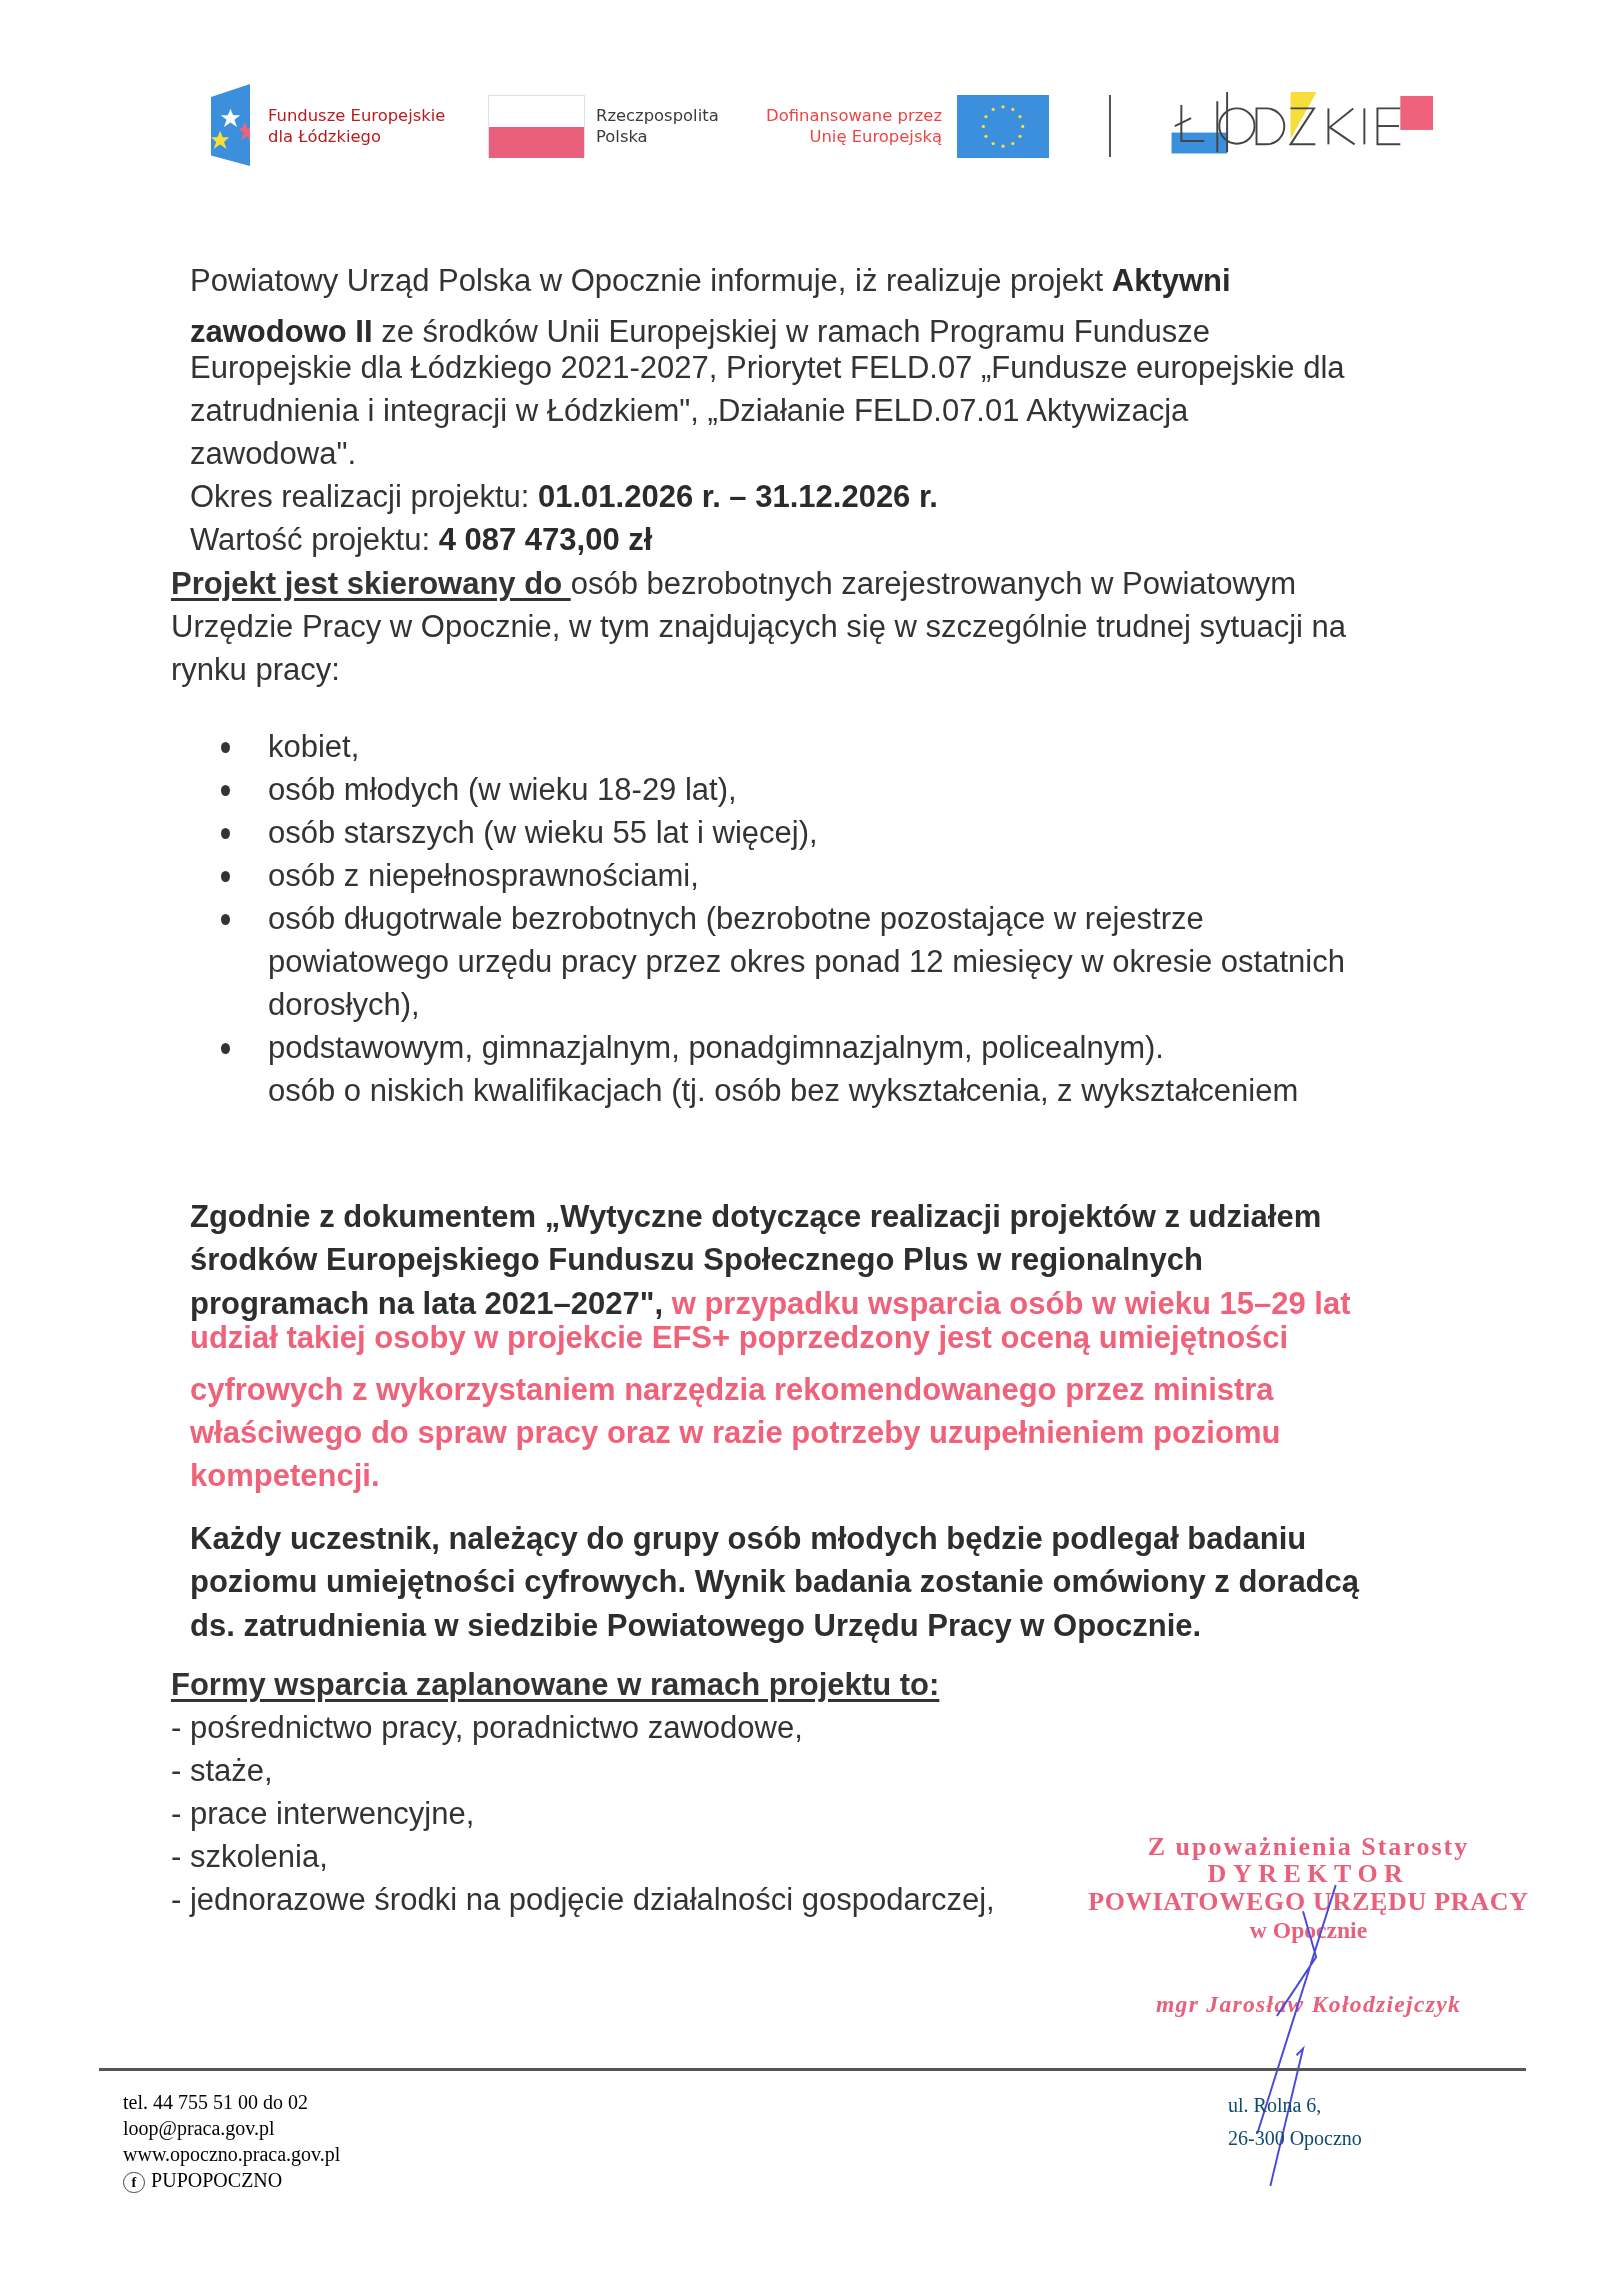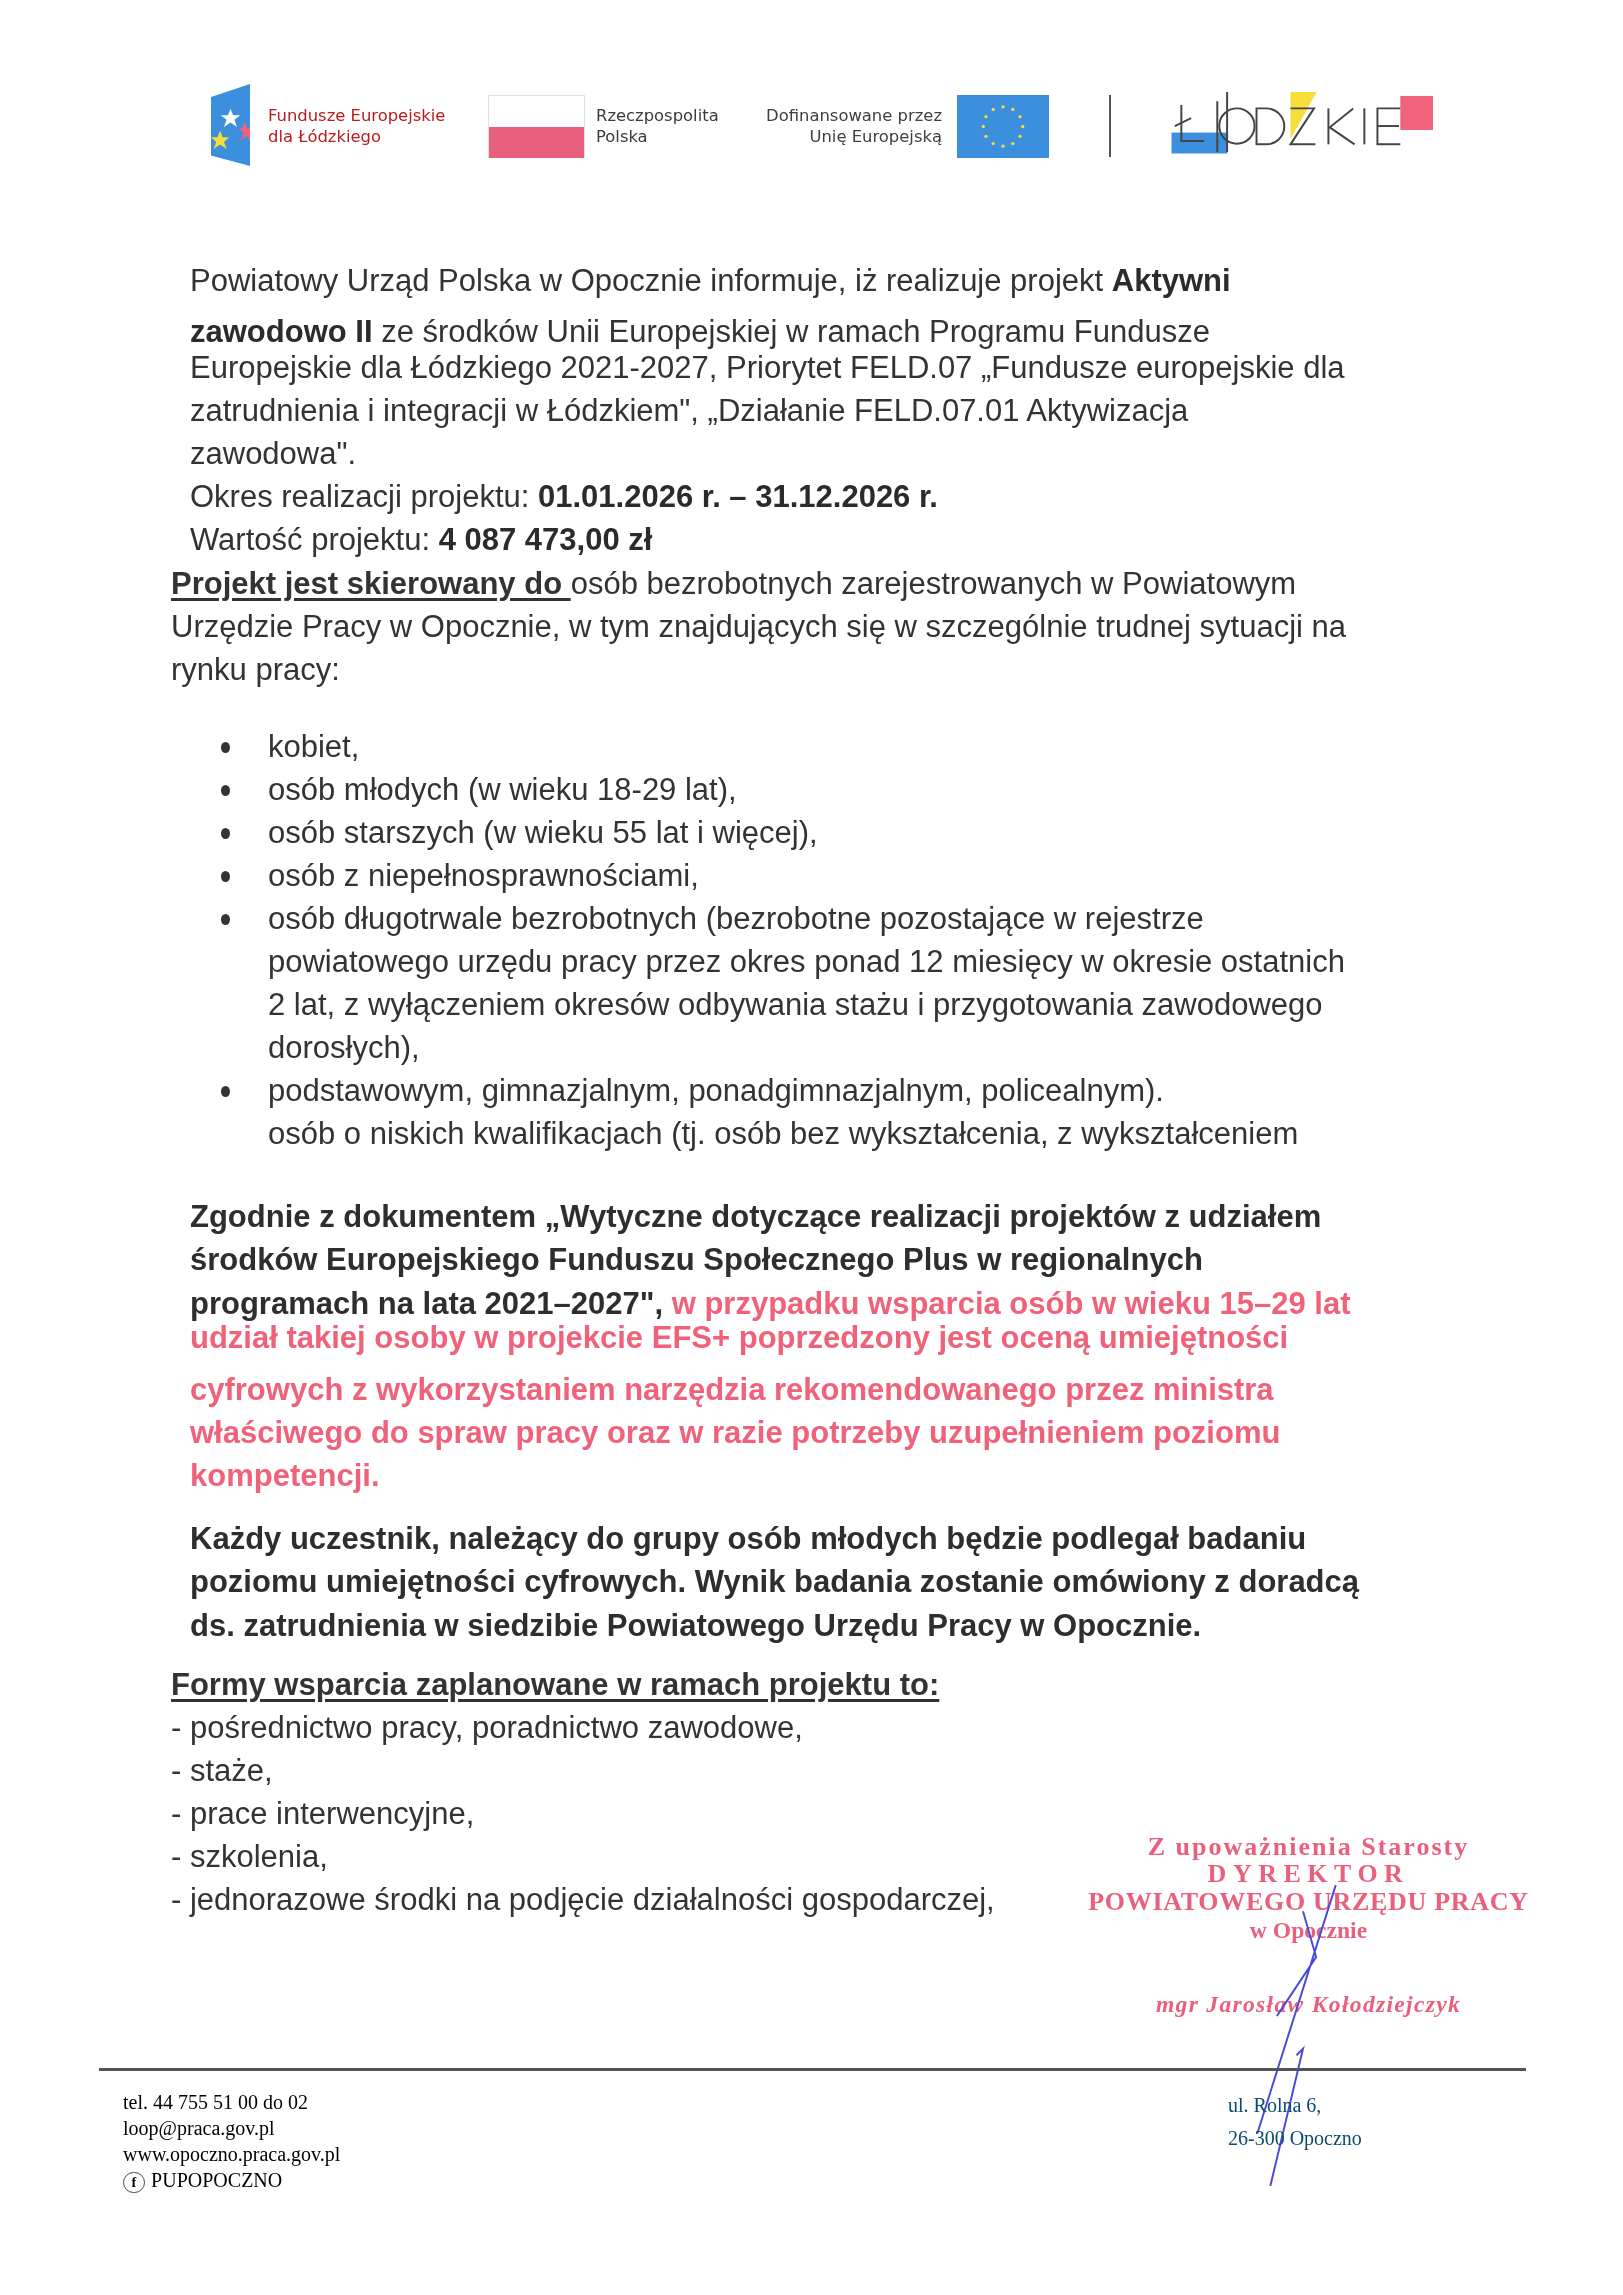--- a/index.html
+++ b/index.html
@@ -6,21 +6,21 @@
   body { width: 1623px; height: 2295px; position: relative; overflow: hidden; font-family: "Liberation Sans", sans-serif; color: #333333; }
   .abs { position: absolute; }
 
   
   .fe-logo { left: 211px; top: 84px; width: 39px; height: 82px; }
   .fe-text { left: 268px; top: 105px; font-family: "DejaVu Sans", sans-serif; font-size: 16.4px; line-height: 21px; color: #b91c1c; }
   .pl-flag { left: 488px; top: 95px; width: 97px; height: 63px; border: 0.7px solid #e0e0e0; box-sizing: border-box; }
   .pl-flag .white { height: 31px; background: #ffffff; }
   .pl-flag .red { height: 31px; background: #e8607c; }
   .pl-text { left: 596px; top: 105px; font-family: "DejaVu Sans", sans-serif; font-size: 16.4px; line-height: 21px; color: #3a3a3a; }
-  .eu-text { left: 759px; top: 105px; font-family: "DejaVu Sans", sans-serif; font-size: 16.4px; line-height: 21px; color: #404040; text-align: right; width: 183px; }
+  .eu-text { left: 759px; top: 105px; font-family: "DejaVu Sans", sans-serif; font-size: 16.4px; line-height: 21px; color: #ef4444; text-align: right; width: 183px; }
   .eu-flag { left: 957px; top: 95px; width: 92px; height: 63px; background: #3b8fdd; }
   .sep { left: 1109px; top: 95px; width: 2px; height: 62px; background: #555; }
   .lodzkie { left: 1165px; top: 92px; width: 268px; height: 72px; }
 
   
   .para { position: absolute; font-size: 31px; line-height: 43px; color: #333333; white-space: nowrap; }
   .para b { color: #2b2b2b; }
   .indent { left: 190px; }
   .left { left: 171px; }
   .u { text-decoration: underline; text-decoration-thickness: 2.6px; text-underline-offset: 3.9px; font-weight: bold; }
@@ -140,21 +140,20 @@
 
 <div class="bullets">
   <div class="bullet-row"><span class="dot"></span><span>kobiet,</span></div>
   <div class="bullet-row"><span class="dot"></span><span>osób młodych (w wieku 18-29 lat),</span></div>
   <div class="bullet-row"><span class="dot"></span><span>osób starszych (w wieku 55 lat i więcej),</span></div>
   <div class="bullet-row"><span class="dot"></span><span>osób z niepełnosprawnościami,</span></div>
   <div class="bullet-row">
       <span class="dot"></span>
     <div>osób długotrwale bezrobotnych (bezrobotne pozostające w rejestrze</div>
     <div>powiatowego urzędu pracy przez okres ponad 12 miesięcy w okresie ostatnich</div>
-    <div>2 lat, z wyłączeniem okresów odbywania stażu i przygotowania zawodowego</div>
     <div>dorosłych),</div>
   </div>
   <div class="bullet-row">
       <span class="dot"></span>
     <div>podstawowym, gimnazjalnym, ponadgimnazjalnym, policealnym).</div>
     <div>osób o niskich kwalifikacjach (tj. osób bez wykształcenia, z wykształceniem</div>
   </div>
 </div>
 
 <div class="bold-para" style="top:1195px;">Zgodnie z dokumentem „Wytyczne dotyczące realizacji projektów z udziałem</div>

